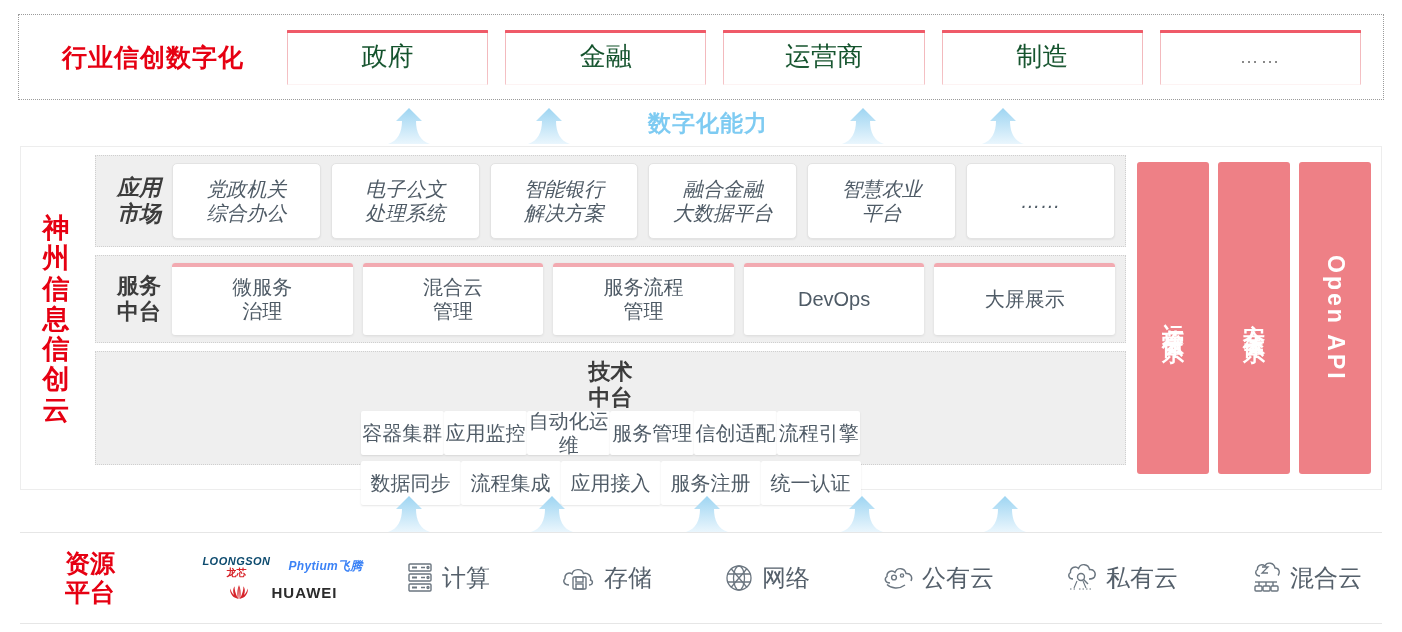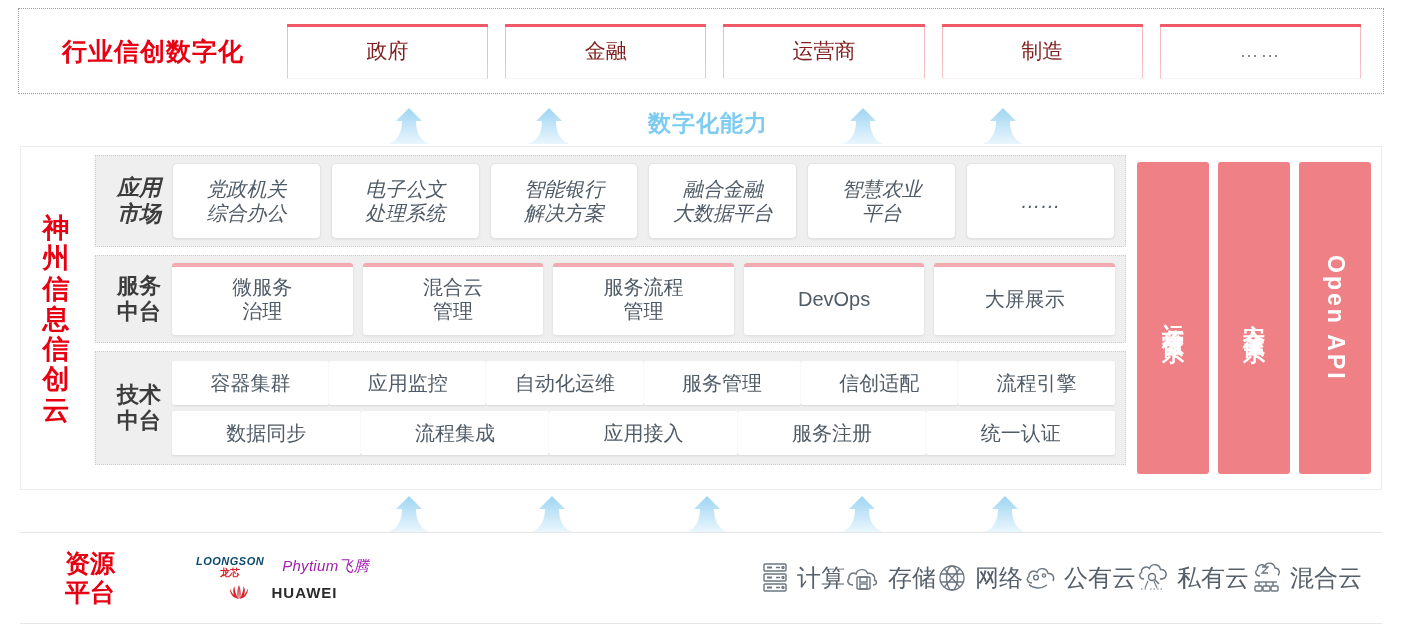--- a/index.html
+++ b/index.html
@@ -1,35 +1,35 @@
 <!DOCTYPE html>
 <html><head>
 <meta charset="utf-8">
 <style>
   html,body{margin:0;padding:0;background:#ffffff;}
   body{width:1402px;height:632px;font-family:"Liberation Sans","DejaVu Sans",sans-serif;overflow:hidden;}
   #root{position:relative;width:1402px;height:632px;}
 
   
   .industry-band{
-    position:absolute;left:18px;top:8px;width:1366px;height:86px;
+    position:absolute;left:18px;top:14px;width:1366px;height:86px;
     border:1px dotted #9b9b9b;box-sizing:border-box;
     display:flex;align-items:center;
   }
   .industry-title{
     width:268px;text-align:center;color:#e60012;font-size:25px;font-weight:bold;
     letter-spacing:1px;
   }
   .industry-cards{flex:1;display:flex;gap:17px;padding-right:22px;}
   .ind-card{
     flex:1;height:54px;position:relative;background:#fff;
     border-left:1px solid #f3b9bd;border-right:1px solid #f3b9bd;
     border-bottom:1px solid #fdf0f1;
     display:flex;align-items:center;justify-content:center;
-    font-size:21px;color:#7f1d1d;
+    font-size:26px;color:#14532d;
     box-shadow:0 1px 2px rgba(0,0,0,0.04);
     -webkit-mask-image:linear-gradient(to bottom,#000 55%,rgba(0,0,0,.82) 100%);
             mask-image:linear-gradient(to bottom,#000 55%,rgba(0,0,0,.82) 100%);
   }
   .ind-card::before{
     content:"";position:absolute;left:-1px;right:-1px;top:-1px;height:4px;
     background:#ef5a68;border-radius:2px 2px 0 0;
   }
   .ind-card.dots{font-size:19px;letter-spacing:2px;color:#7d7d7d;}
 
@@ -81,21 +81,21 @@
   .band-svc{height:88px;justify-content:center;}
   .band-svc .card{
     height:72px;position:relative;border:none;border-radius:3px;
     box-shadow:0 1px 3px rgba(0,0,0,0.09);
   }
   .band-svc .card::before{
     content:"";position:absolute;left:0;right:0;top:0;height:4px;
     background:#f2aab1;border-radius:3px 3px 0 0;
   }
 
-  .band-tech{height:114px;flex-direction:row;}
+  .band-tech{height:114px;flex-direction:column;}
   .tech-grid{flex:1;display:flex;flex-direction:column;gap:6px;}
   .tech-row{display:flex;}
   .tech-row .card{height:44px;border:none;border-radius:2px;
     box-shadow:0 1px 2px rgba(0,0,0,0.10);}
 
   .pillars{display:flex;gap:9px;margin-left:11px;padding:7px 0;}
   .pillar{
     width:72px;background:#ee8086;border-radius:3px;
     display:flex;align-items:center;justify-content:center;
     color:#ffffff;font-size:22px;font-weight:bold;
@@ -116,26 +116,26 @@
     width:140px;text-align:center;color:#e60012;font-size:25px;font-weight:bold;
     line-height:1.15;
   }
   .res-logos{width:245px;display:flex;flex-direction:column;align-items:center;gap:6px;}
   .logo-row{display:flex;align-items:center;justify-content:center;gap:18px;}
   .logo-loongson{display:flex;flex-direction:column;align-items:center;line-height:1;}
   .logo-loongson .en{
     font-size:11px;font-weight:bold;font-style:italic;color:#0c4a6e;letter-spacing:.5px;
   }
   .logo-loongson .cn{font-size:10px;color:#d7242a;font-weight:bold;margin-top:1px;}
-  .logo-phytium{font-size:15px;font-weight:normal;color:#a21caf;font-style:italic;letter-spacing:.3px;}
+  .logo-phytium{font-size:12px;font-weight:bold;color:#3b82f6;font-style:italic;letter-spacing:.3px;}
   .logo-huawei{display:flex;align-items:center;gap:22px;}
   .logo-huawei .mark{width:22px;height:16px;}
   .logo-huawei .txt{font-size:15px;font-weight:bold;color:#2b2b2b;letter-spacing:1px;}
 
-  .res-items{flex:1;display:flex;align-items:center;justify-content:flex-end;padding-right:20px;}
+  .res-items{flex:1;display:flex;align-items:center;justify-content:space-between;padding-right:20px;}
   .res-item{display:flex;align-items:center;gap:7px;font-size:24px;color:#55606b;}
   .res-item svg{display:block;}
 </style>
 </head>
 <body>
 
 <div id="root">
 
   <div class="industry-band">
     <div class="industry-title">行业信创数字化</div>

